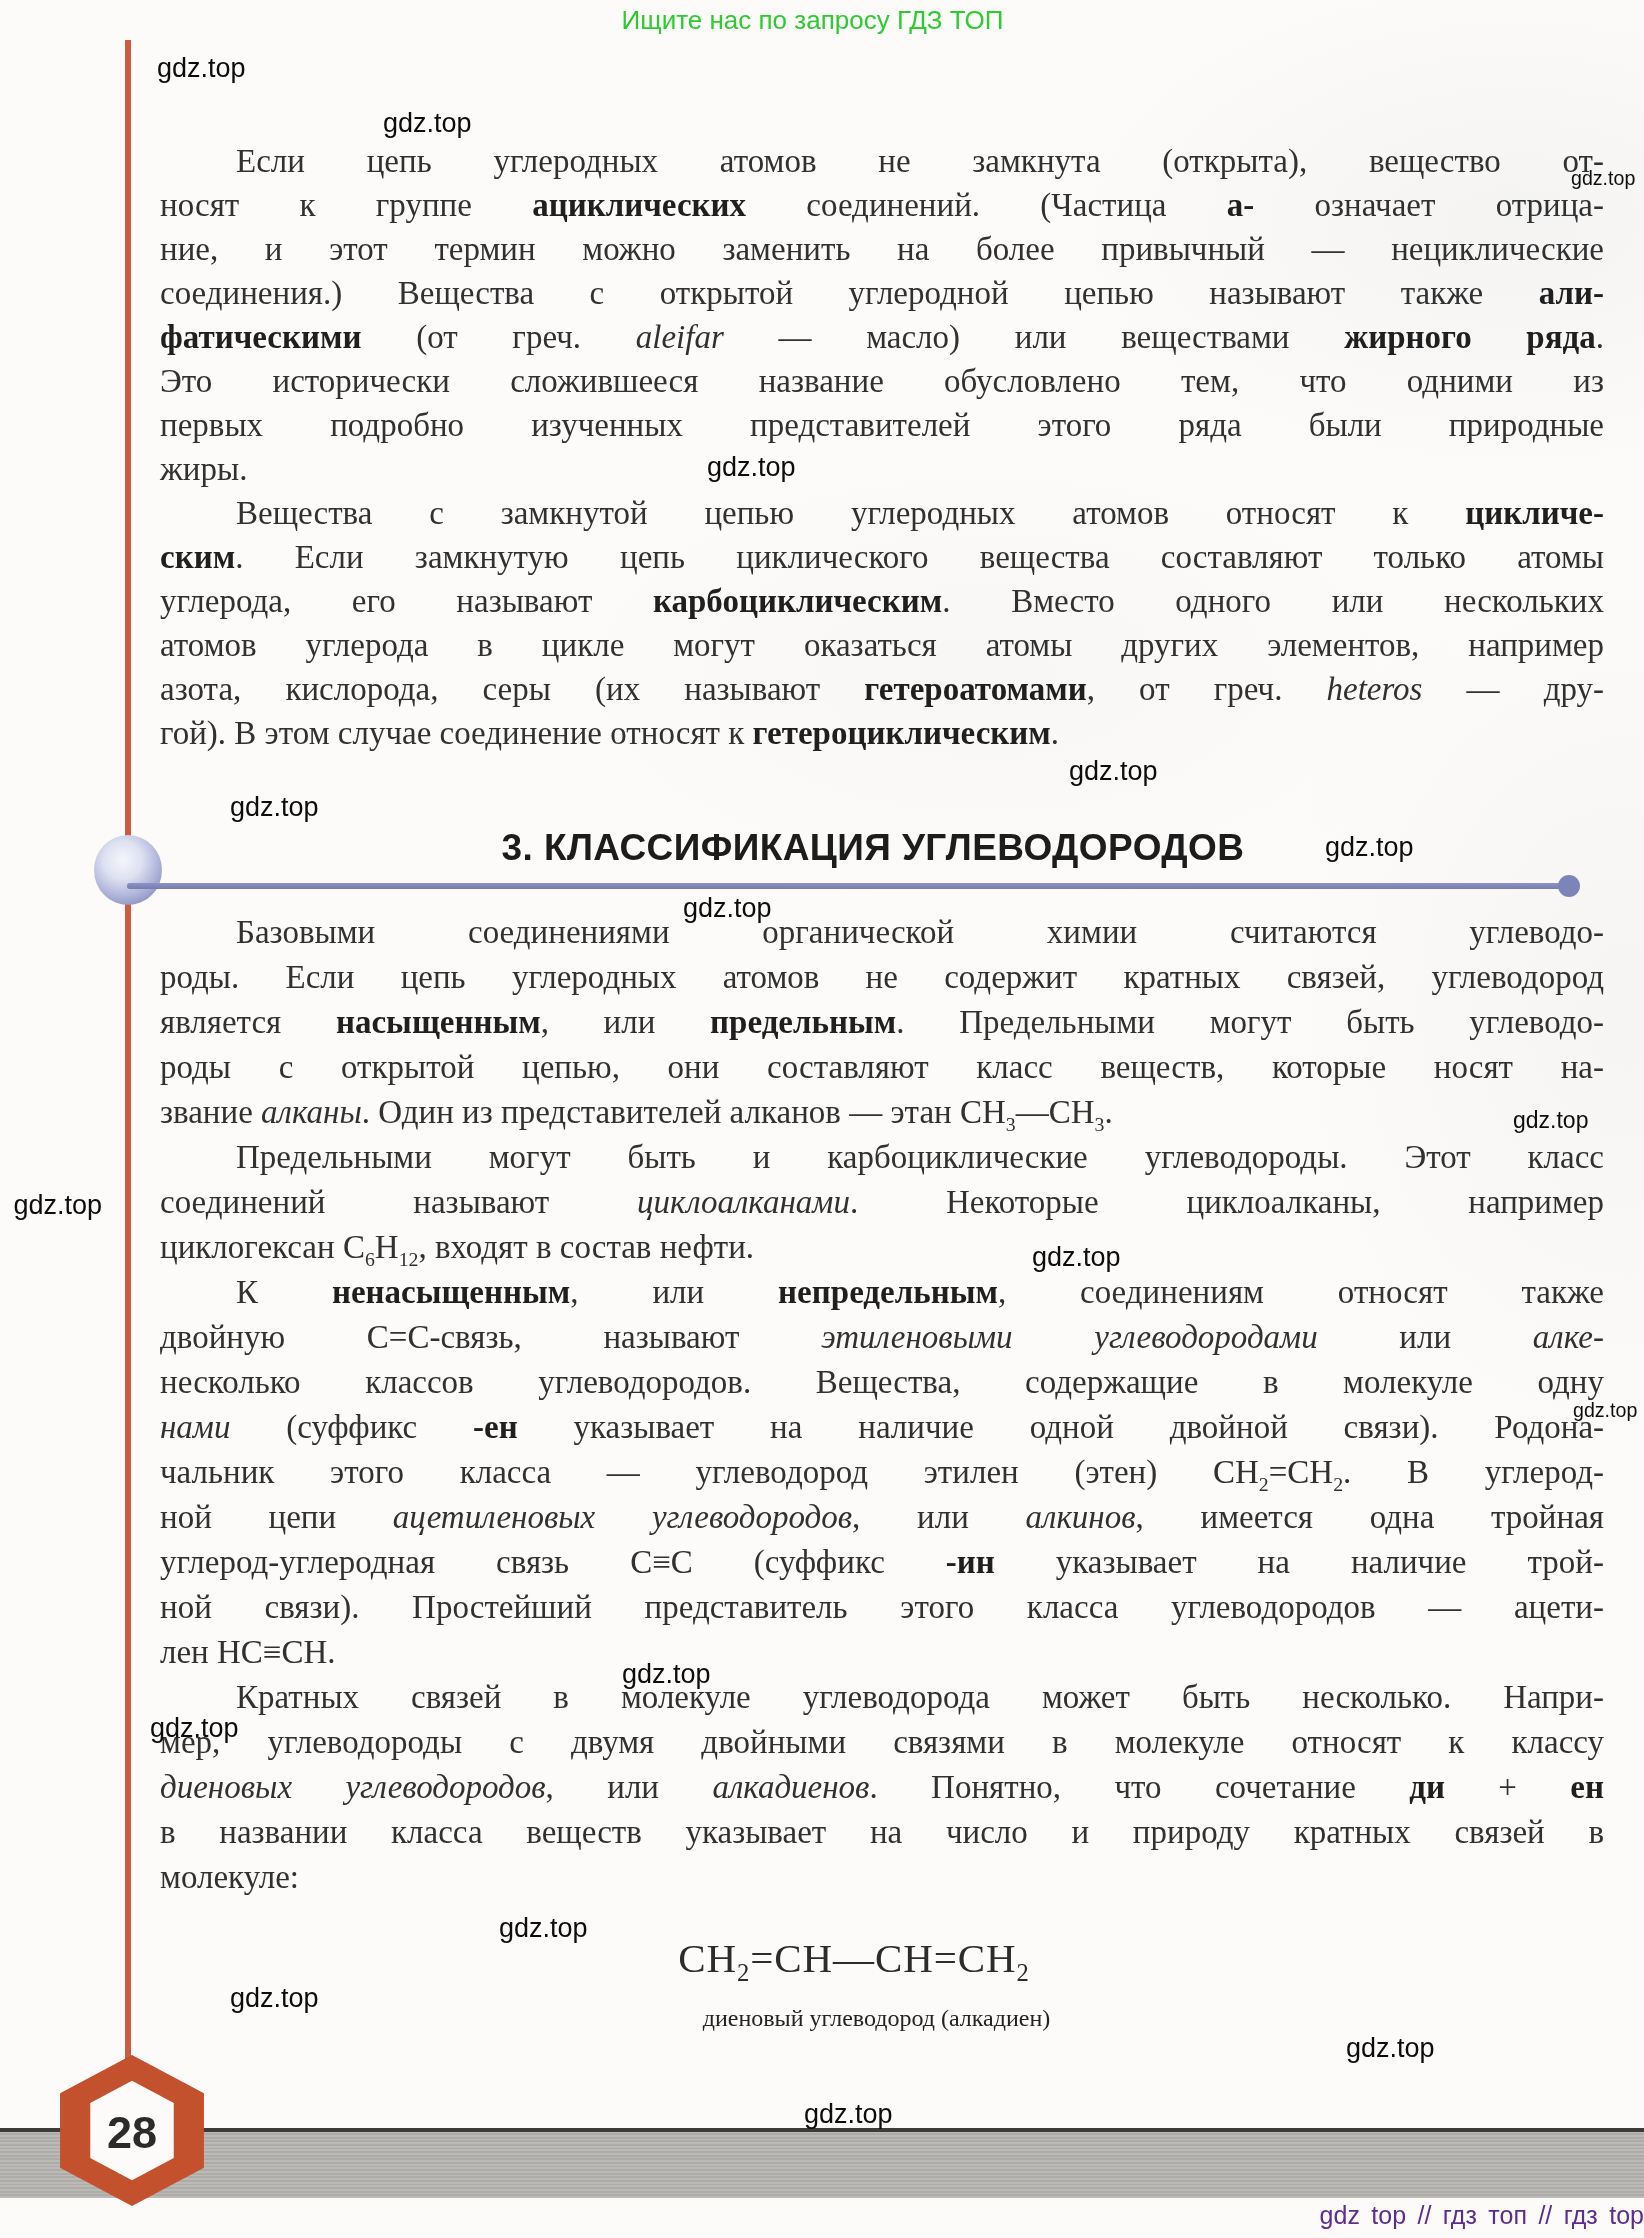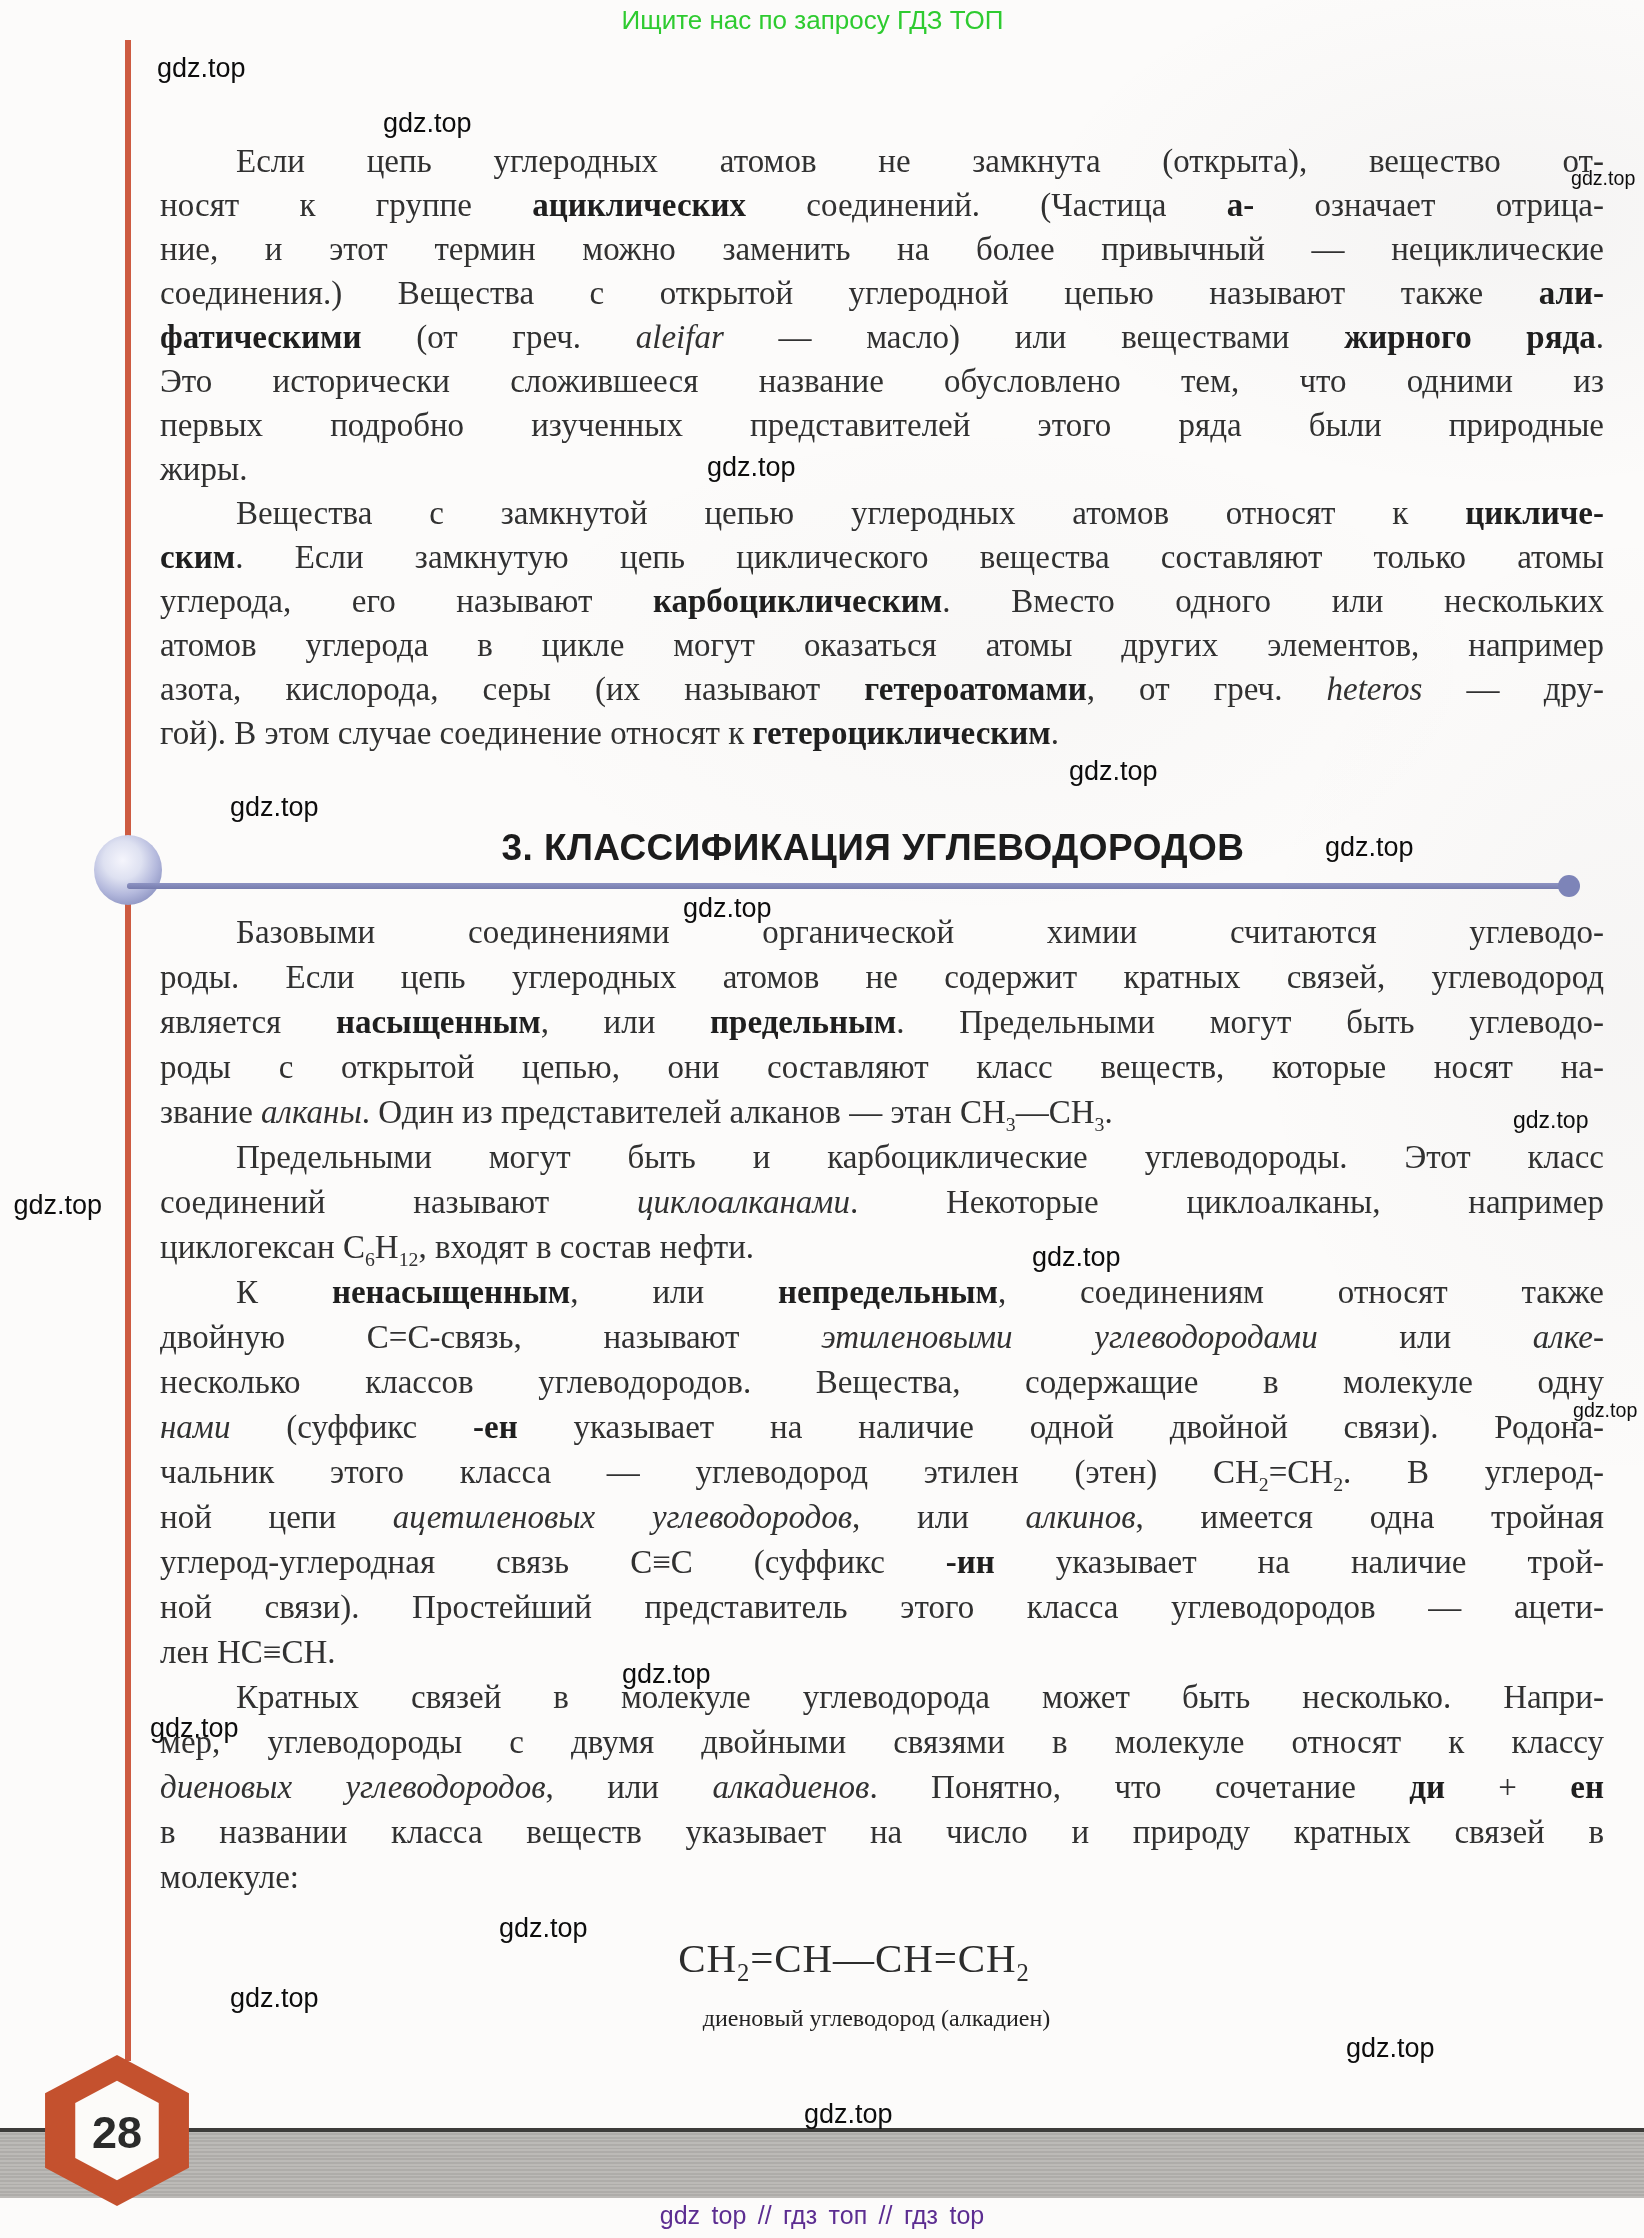--- a/index.html
+++ b/index.html
@@ -69,28 +69,28 @@
   }
   .page-edge-line{
     position:absolute;left:0;top:2128px;width:1644px;height:4.5px;background:#3d3c3a;
   }
   .page-edge-gray{
     position:absolute;left:0;top:2132px;width:1644px;height:66px;
     background:
       repeating-linear-gradient(0deg, rgba(255,255,255,0.07) 0 1.8px, rgba(0,0,0,0.05) 1.8px 3.6px),
       #b7b5b2;
   }
-  .page-badge{position:absolute;left:45px;top:2055px;width:167px;height:151px;}
+  .page-badge{position:absolute;left:60px;top:2055px;width:167px;height:151px;}
   .page-number{
     position:absolute;left:0;top:52px;width:144px;text-align:center;
     font-family:"Liberation Sans","DejaVu Sans",sans-serif;
     font-weight:bold;font-size:45px;color:#2b2b2b;
   }
   .footer-text{
-    position:absolute;left:0;top:2201px;width:1644px;text-align:center;
+    position:absolute;left:0;top:2201px;width:1644px;text-align:right;
     font-family:"Liberation Sans","DejaVu Sans",sans-serif;
     font-size:25px;color:#5c2d91;word-spacing:4.5px;
   }
 </style>
 </head>
 <body>
 
 <div class="top-banner">Ищите нас по запросу ГДЗ ТОП</div>
 
 <div class="red-line"></div>

